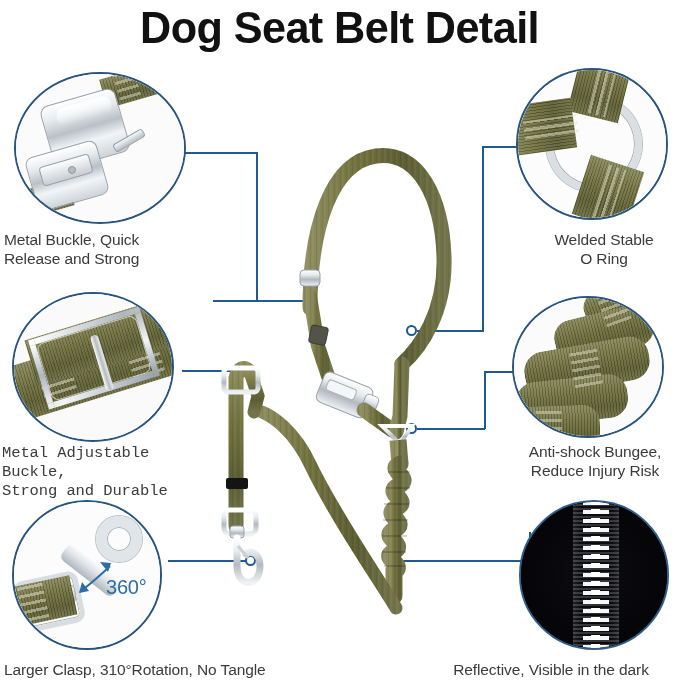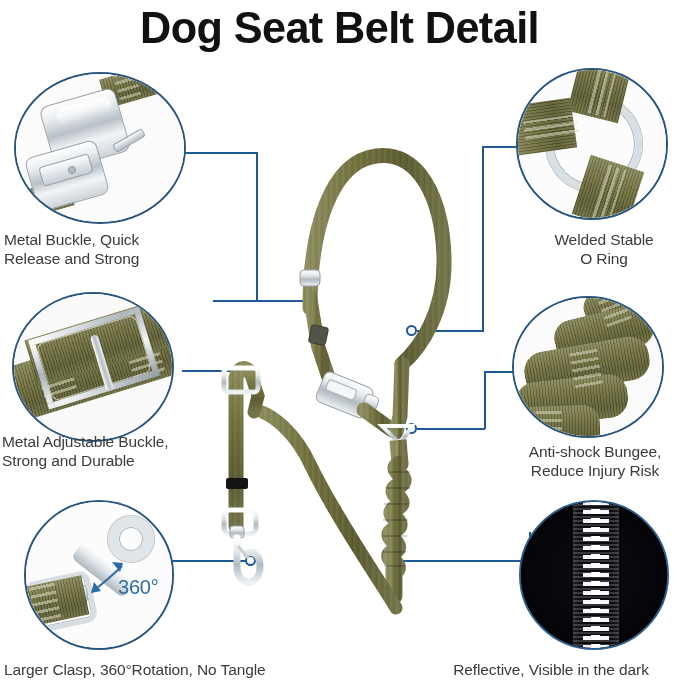--- a/index.html
+++ b/index.html
@@ -137,24 +137,24 @@
 
       <div class="web" style="position:absolute; left:-22px; top:46px; width:218px; height:56px; transform:rotate(-17deg);"></div>
       <div class="refl" style="position:absolute; left:22px; top:48px; width:34px; height:52px; transform:rotate(-17deg); opacity:.6;"></div>
       <div class="refl" style="position:absolute; left:112px; top:30px; width:32px; height:52px; transform:rotate(-17deg); opacity:.6;"></div>
       <div class="web" style="position:absolute; left:14px; top:22px; width:160px; height:48px; transform:rotate(-17deg);"></div>
 
       <div style="position:absolute; left:22px; top:28px; width:116px; height:72px; border-radius:14px; transform:rotate(-17deg); border:6px solid; border-image: linear-gradient(160deg,#ffffff,#aeb7bd,#f2f5f7,#9aa3aa) 1; box-shadow: inset 0 0 0 1px rgba(255,255,255,.6);"></div>
       <div style="position:absolute; left:84px; top:40px; width:8px; height:58px; border-radius:4px; transform:rotate(-17deg); background:linear-gradient(90deg,#ffffff,#b3bbc1,#e9eef1);"></div>
     </div>
   </div>
-  <div class="caption" style="left:2px; top:432px; width:220px;">Metal Adjustable Buckle,
+  <div class="caption" style="left:2px; top:444px; width:220px;font-family:Liberation Mono, monospace;">Metal Adjustable Buckle,
 Strong and Durable</div>
 
-  <div class="circle" style="left:24px; top:500px; width:150px; height:150px;">
+  <div class="circle" style="left:12px; top:500px; width:150px; height:150px;">
     <div class="inner" style="background:#fcfcfc;">
 
       <div style="position:absolute; left:82px; top:14px; width:46px; height:46px; border-radius:50%; border:11px solid #dfe5e9; box-shadow: inset 0 0 0 1px #a9b2b8, 0 0 0 1px #b9c1c7;"></div>
 
       <div style="position:absolute; left:44px; top:58px; width:66px; height:20px; border-radius:6px; transform:rotate(38deg); background:linear-gradient(180deg,#ffffff,#dfe5e9 45%,#aeb7bd);"></div>
 
       <div style="position:absolute; left:32px; top:82px; width:30px; height:22px; border-radius:8px; background:linear-gradient(180deg,#ffffff,#c8d0d6 55%,#9aa3aa); border:1px solid #9aa3aa;"></div>
 
       <div style="position:absolute; left:2px; top:74px; width:66px; height:52px; border-radius:10px; transform:rotate(-12deg); border:5px solid #d7dde1; box-shadow: inset 0 0 0 1px #a9b2b8;"></div>
       <div class="web" style="position:absolute; left:-10px; top:80px; width:70px; height:40px; transform:rotate(-12deg);"></div>
@@ -299,16 +299,16 @@
       <rect x="12" y="382" width="22" height="11" rx="2" fill="#141414"></rect>
 
       <rect x="10" y="414" width="32" height="24" rx="6" fill="none" stroke="url(#silver)" stroke-width="5"></rect>
       <rect x="16" y="430" width="14" height="12" rx="3" fill="url(#silver)" stroke="#9aa3aa"></rect>
 
       <path d="M23 442 L 23 470 C 23 492, 46 492, 46 470 C 46 458, 38 454, 32 458" stroke="url(#silver)" stroke-width="7" fill="none" stroke-linecap="round"></path>
       <path d="M24 450 L 34 462" stroke="#c9d0d5" stroke-width="3" fill="none"></path>
     </svg>
   </div>
 
-  <div class="caption" style="left:4px; top:660px; width:360px; font-size:15.5px;">Larger Clasp,   360°Rotation, No Tangle</div>
+  <div class="caption" style="left:4px; top:660px; width:360px; font-size:15.5px;">Larger Clasp,   310°Rotation, No Tangle</div>
   <div class="caption r" style="left:421px; top:660px; width:260px; font-size:15.5px;">Reflective,   Visible in the dark</div>
 
 </div>
 
 </body></html>

